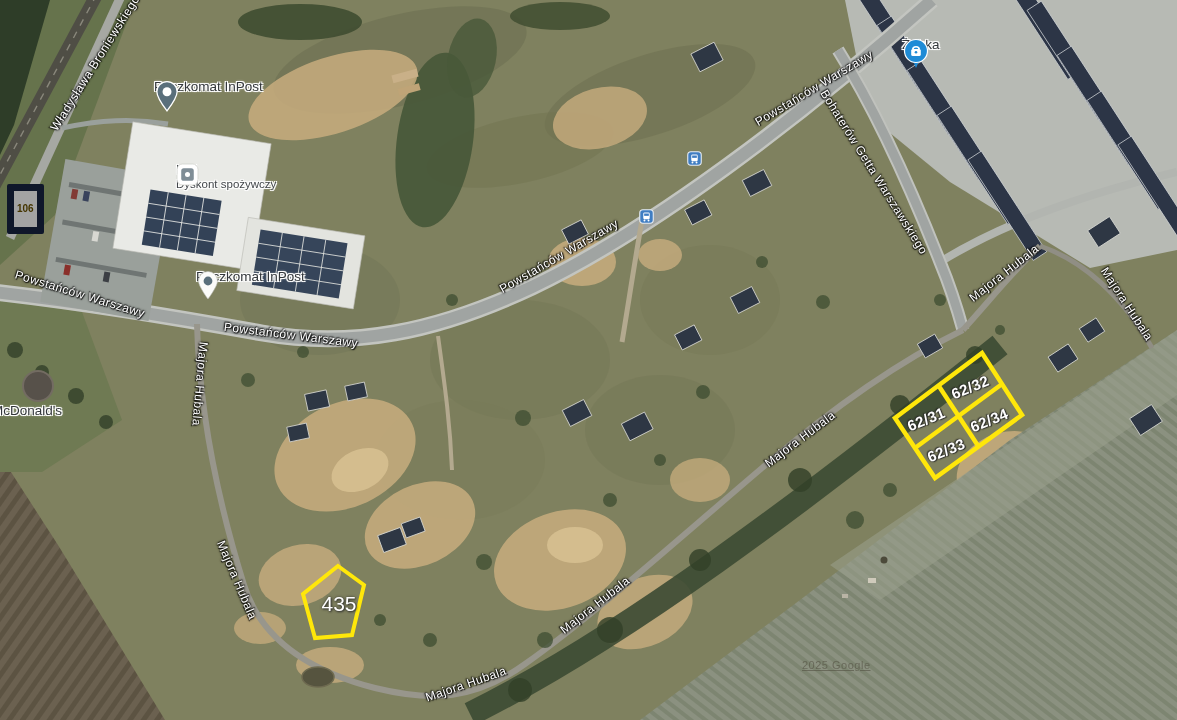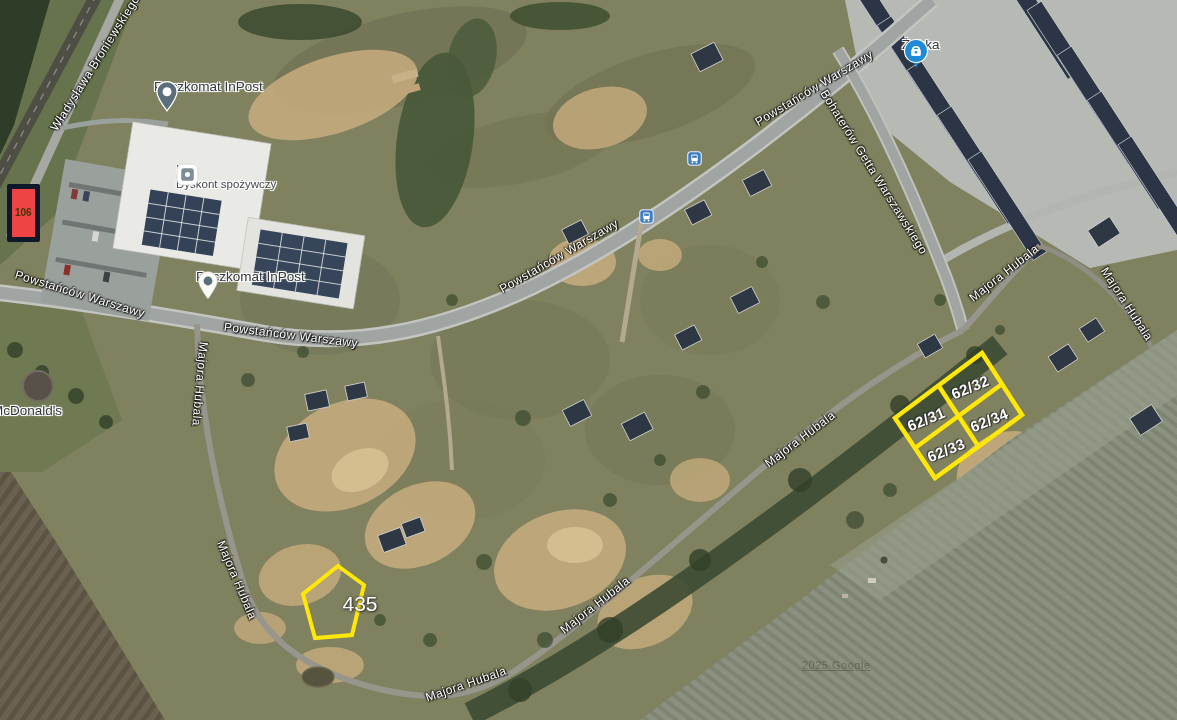--- a/index.html
+++ b/index.html
@@ -21,22 +21,22 @@
   .poi-sub{font:400 11.5px/1.2 "Liberation Sans",sans-serif;color:#42464a;}
   .parcel-label{
     color:#fff;font:700 15px/1 "Liberation Sans",sans-serif;letter-spacing:.3px;
     text-shadow:0 0 2px rgba(40,40,40,.9),1px 1px 1px rgba(40,40,40,.9),-1px -1px 1px rgba(40,40,40,.7);
   }
   .parcel-label-big{
     color:#fff;font:400 21px/1 "Liberation Sans",sans-serif;
     text-shadow:0 0 3px rgba(40,40,40,.8),1px 1px 2px rgba(40,40,40,.8);
   }
   .road-badge{
-    position:absolute;background:#ef4444;color:#453500;border:5px solid #0f172a;
-    font:700 10px/1 "Liberation Sans",sans-serif;padding:19px 3px;border-radius:2px;
+    position:absolute;background:#a3a3a3;color:#453500;border:7px solid #0f172a;
+    font:700 10px/1 "Liberation Sans",sans-serif;padding:13px 3px;border-radius:2px;
   }
   .watermark{
     position:absolute;color:rgba(78,74,60,.55);font:400 11px/1 "Liberation Sans",sans-serif;letter-spacing:.5px;
   }
   .icon-abs{position:absolute;}
 </style>
 </head>
 <body>
 
 <div id="map">
@@ -299,17 +299,17 @@
     <rect x="4" y="3.2" width="6" height="6.4" rx="1.2" fill="#ffffff"></rect>
     <rect x="4.8" y="4.2" width="4.4" height="2.2" fill="#3f7dc2"></rect>
     <circle cx="5.1" cy="10.8" r=".9" fill="#ffffff"></circle>
       <circle cx="8.9" cy="10.8" r=".9" fill="#ffffff"></circle>
   </svg>
 
   <div class="lbl parcel-label" style="left:926px;top:419px;transform:translate(-50%,-50%) rotate(-22deg);">62/31</div>
   <div class="lbl parcel-label" style="left:970px;top:387px;transform:translate(-50%,-50%) rotate(-22deg);">62/32</div>
   <div class="lbl parcel-label" style="left:946px;top:450px;transform:translate(-50%,-50%) rotate(-22deg);">62/33</div>
   <div class="lbl parcel-label" style="left:989px;top:420px;transform:translate(-50%,-50%) rotate(-22deg);">62/34</div>
-  <div class="lbl parcel-label-big" style="left:360px;top:603px;transform:translate(-50%,-50%);">435</div>
+  <div class="lbl parcel-label-big" style="left:339px;top:603px;transform:translate(-50%,-50%);">435</div>
 
   <div class="watermark" style="left:802px;top:660px;text-decoration:underline;">2025 Google</div>
 
 </div>
 
 </body></html>

